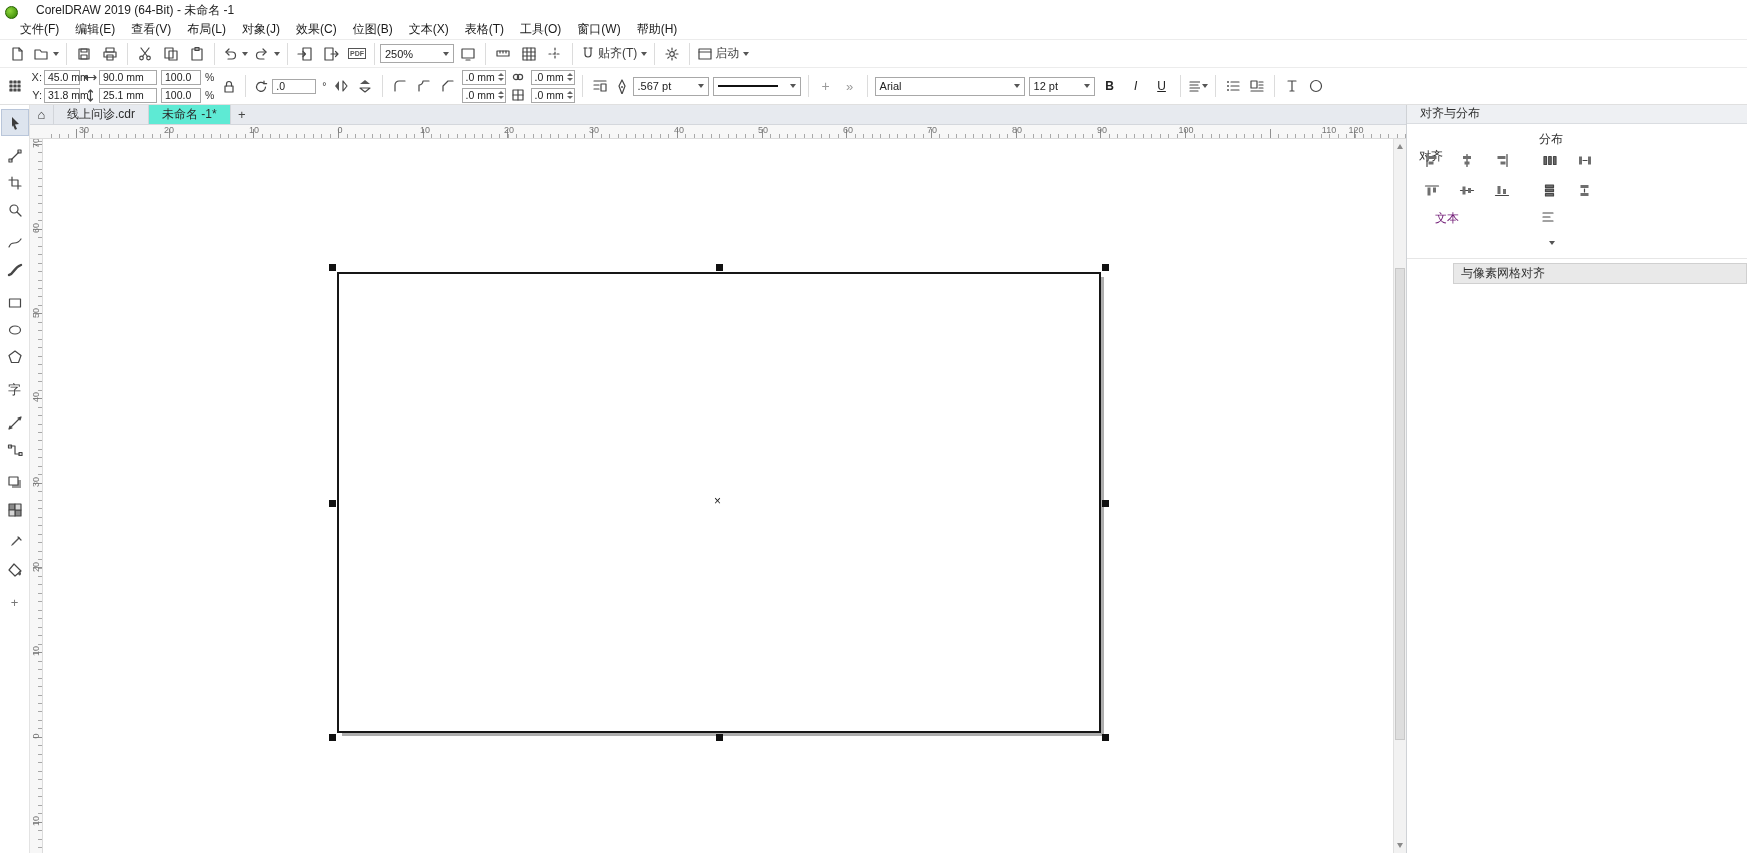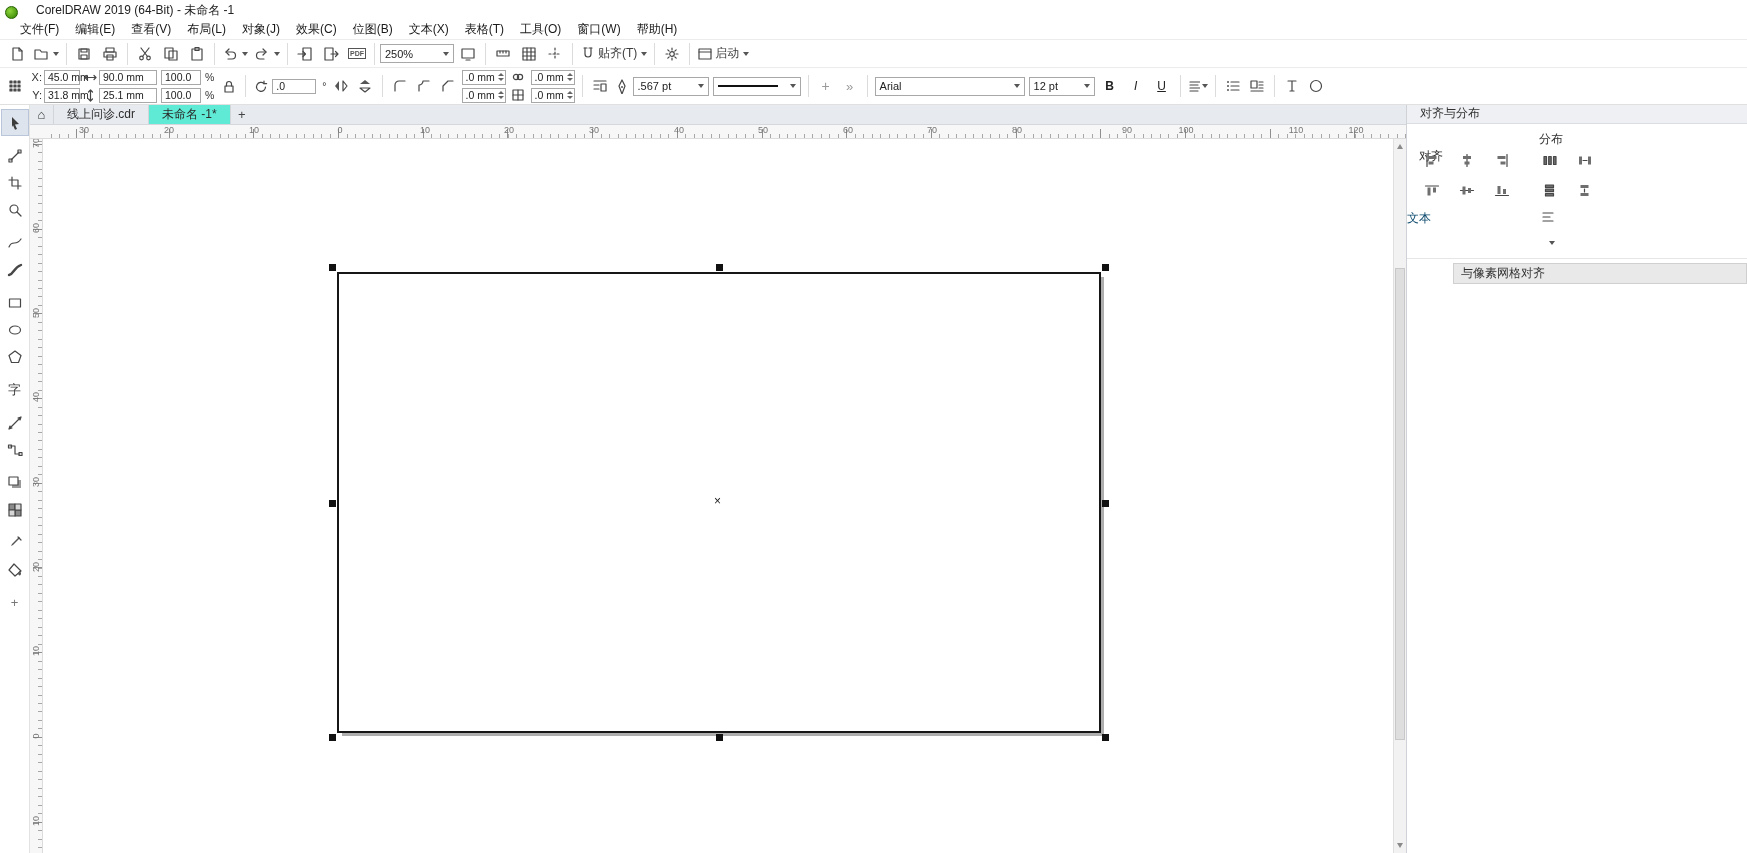--- a/index.html
+++ b/index.html
@@ -68,21 +68,21 @@
 .sb-dn{bottom:5px;border-top:5px solid #8a8a8a}
 .sbthumb{position:absolute;left:1px;right:1px;top:129px;height:472px;background:#dedede;border:1px solid #c8c8c8}
 
 .docker{width:341px;flex:none;border-left:1px solid #cfd2d6;display:flex;flex-direction:column;background:#fff}
 .docker-title{height:19px;background:#eef0f3;border-bottom:1px solid #dadde1;display:flex;align-items:flex-start;padding-left:13px;font-size:12px;color:#333}
 .docker-body{position:relative;flex:1}
 .dhead{position:absolute;font-size:12px;color:#333}
 .agrid{position:absolute;left:10px;top:24px;display:grid;grid-template-columns:repeat(3,32px);grid-auto-rows:27px;gap:3px}
 .dgrid{position:absolute;left:128px;top:24px;display:grid;grid-template-columns:repeat(2,32px);grid-auto-rows:27px;gap:3px}
 .dbtn{width:30px;height:24px;display:flex;align-items:center;justify-content:center;color:#4a4a4a}
-.dtext{position:absolute;left:0;top:86px;color:#0c4a6e}
+.dtext{position:absolute;left:28px;top:86px;color:#701a75}
 .dtexticon{position:absolute;left:134px;top:86px;color:#c2c2c2}
 .dchev{position:absolute;left:136px;top:112px;width:16px;height:14px;display:flex;align-items:center;justify-content:center}
 .dsep{position:absolute;left:0;right:0;top:134px;height:1px;background:#e6e6e6}
 .pixelbar{position:absolute;left:46px;right:0;top:139px;height:21px;background:#e9e9e9;border:1px solid #d0d0d0;display:flex;align-items:center;padding:0 7px;white-space:nowrap;overflow:hidden;font-size:12px;color:#333}
 </style>
 </head>
 <body>
 
 <div>
 
@@ -601,23 +601,23 @@
             <span class="hlab" style="left: 224px;">10</span>
             <span class="hlab" style="left: 310px;">0</span>
             <span class="hlab" style="left: 395px;">10</span>
             <span class="hlab" style="left: 479px;">20</span>
             <span class="hlab" style="left: 564px;">30</span>
             <span class="hlab" style="left: 649px;">40</span>
             <span class="hlab" style="left: 733px;">50</span>
             <span class="hlab" style="left: 818px;">60</span>
             <span class="hlab" style="left: 902px;">70</span>
             <span class="hlab" style="left: 987px;">80</span>
-            <span class="hlab" style="left: 1072px; margin-left: 25px;">90</span>
+            <span class="hlab" style="left: 1072px;">90</span>
             <span class="hlab" style="left: 1156px;">100</span>
-            <span class="hlab" style="left: 1266px;">110</span>
+            <span class="hlab" style="left: 1299px;">110</span>
             <span class="hlab" style="left: 1326px;">120</span>
           </div>
       </div>
       <div class="canvasrow">
         <div class="vruler">
           <div class="tmin"></div>
           <div class="tmaj"></div>
           <div>
               <span class="vlab" style="top: -1px;">70</span>
               <span class="vlab" style="top: 84px;">60</span>

